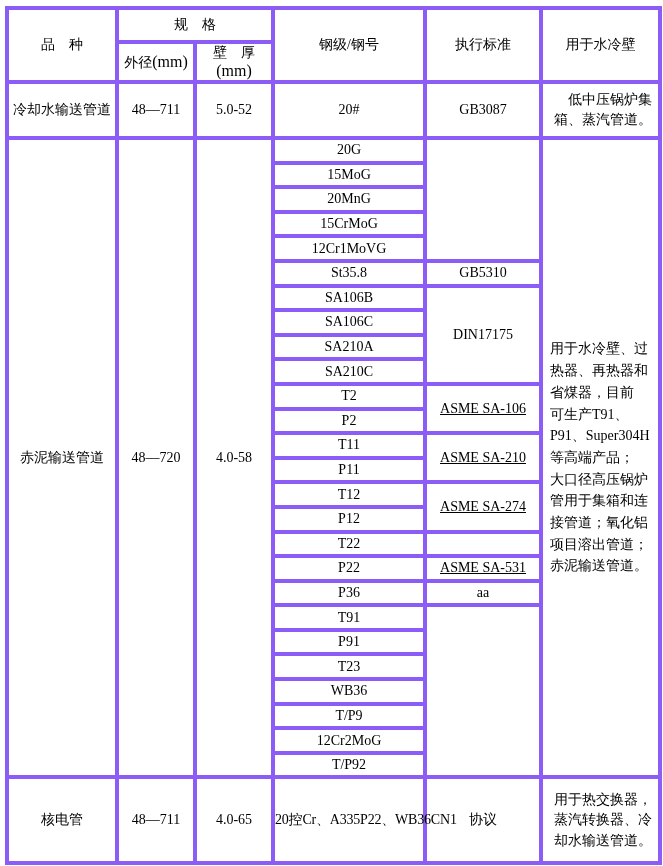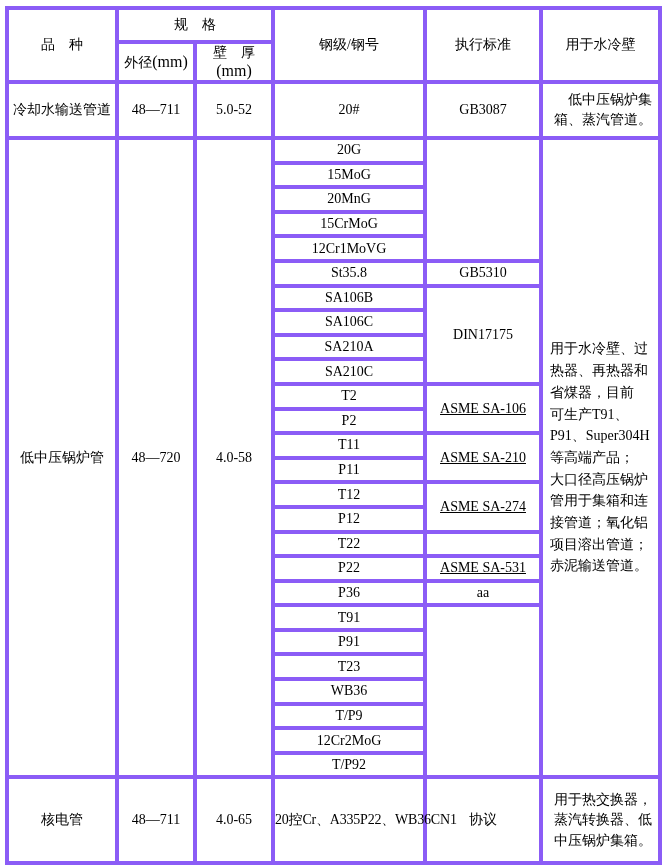--- a/index.html
+++ b/index.html
@@ -98,21 +98,21 @@
       <td class="od-cell">48—711</td>
       <td class="wt-cell">5.0-52</td>
       <td>20#</td>
       <td class="std-cell">GB3087</td>
       <td class="use-cell">
             <div class="use-text">低中压锅炉集箱、蒸汽管道。</div>
           </td>
     </tr>
 
     <tr class="row-grade">
-      <td class="pin-cell" rowspan="26">低中压锅炉管</td>
+      <td class="pin-cell" rowspan="26">赤泥输送管道</td>
       <td class="od-cell" rowspan="26">48—720</td>
       <td class="wt-cell" rowspan="26">4.0-58</td>
       <td>20G</td>
       <td class="std-cell" rowspan="5"></td>
       <td class="use-cell" rowspan="26">
             <div class="use-text-big">用于水冷壁、过热器、再热器和省煤器，目前 可生产T91、P91、Super304H 等高端产品； 大口径高压锅炉管用于集箱和连接管道；氧化铝项目溶出管道；赤泥输送管道。</div>
           </td>
     </tr>
     <tr class="row-grade">
       <td>15MoG</td>
@@ -199,19 +199,19 @@
       <td>T/P92</td>
     </tr>
 
     <tr class="row-last">
       <td class="pin-cell">核电管</td>
       <td class="od-cell">48—711</td>
       <td class="wt-cell">4.0-65</td>
       <td class="grade-small nowrapish">20控Cr、A335P22、WB36CN1</td>
       <td class="std-cell">协议</td>
       <td class="use-cell">
-            <div class="use-text">用于热交换器，蒸汽转换器、低中压锅炉集箱。</div>
+            <div class="use-text">用于热交换器，蒸汽转换器、冷却水输送管道。</div>
           </td>
     </tr>
 
   </tbody>
 </table>
 </div>
 
 </body></html>

